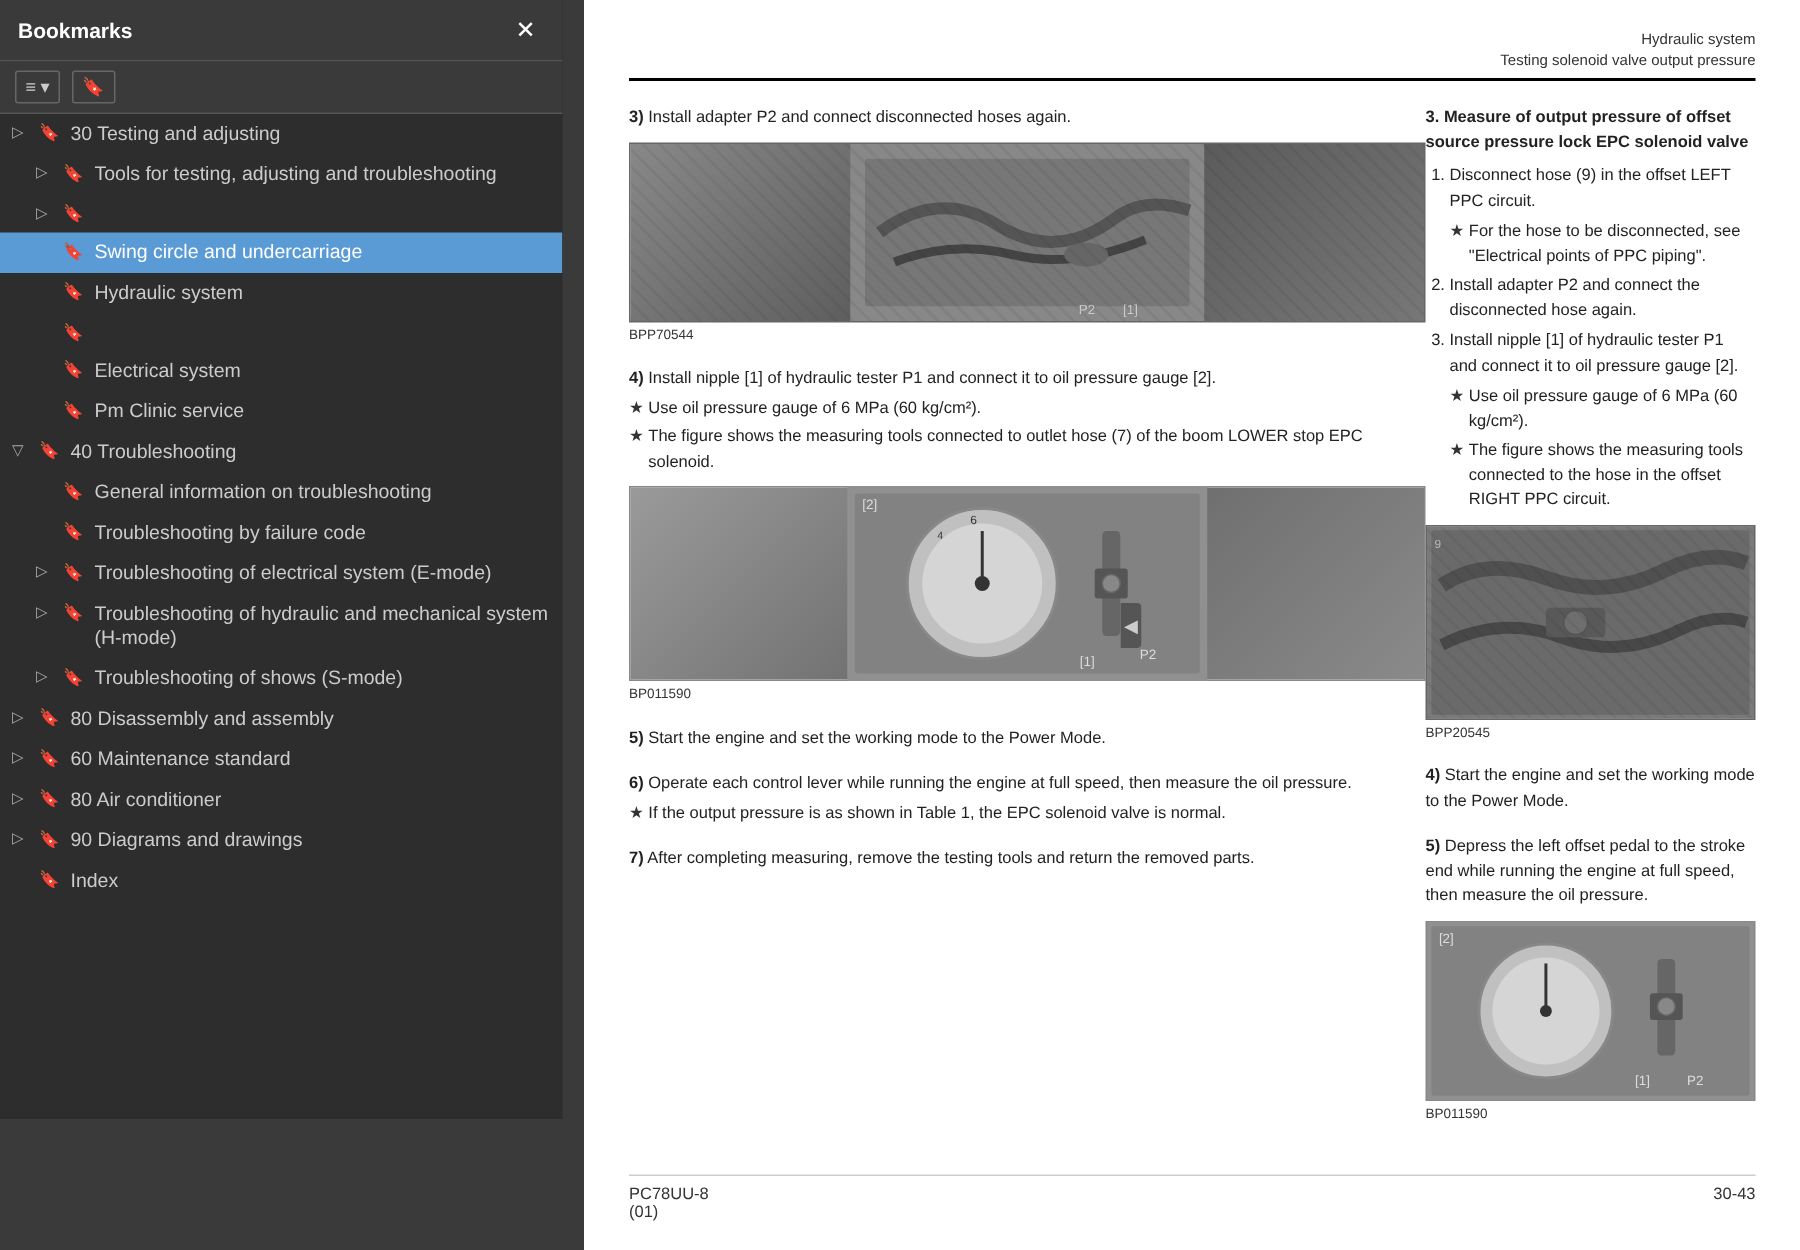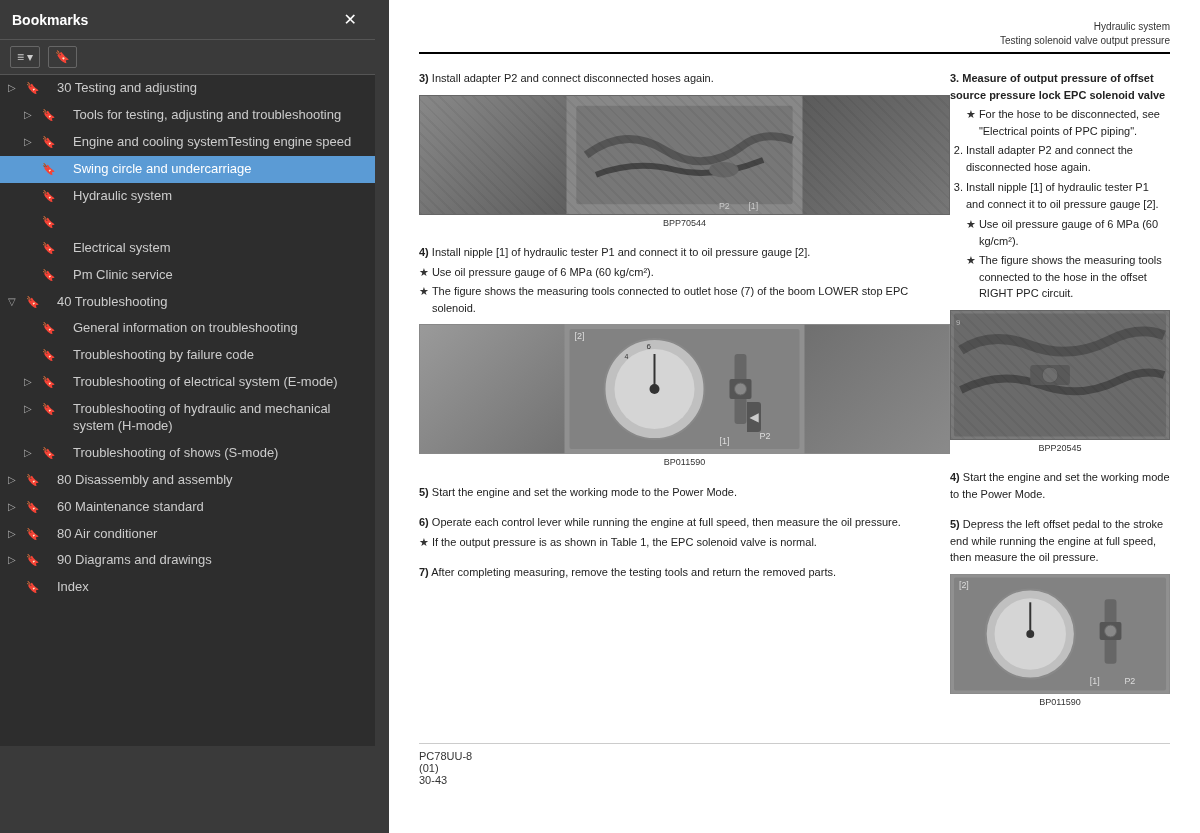--- a/index.html
+++ b/index.html
@@ -113,21 +113,20 @@
     .bookmark-icon {
       min-width: 16px;
       font-size: 11px;
       color: #aaa;
       margin-right: 5px;
       margin-top: 1px;
     }
 
     .item-text {
       flex: 1;
-      margin-left: 10px;
     }
 
     
     .indent-0 { padding-left: 8px; }
     .indent-1 { padding-left: 24px; }
 
     
     #collapse-handle {
       position: absolute;
       left: 372px;
@@ -210,21 +209,21 @@
       align-items: center;
       justify-content: center;
       font-size: 10px;
       color: #666;
       margin: 8px 0;
     }
 
     .img-label {
       font-size: 9px;
       color: #333;
-      text-align: center;
+      text-align: left;
       margin-top: -6px;
       margin-bottom: 6px;
     }
 
     .star-note {
       display: flex;
       gap: 3px;
       margin: 3px 0;
     }
 
@@ -239,21 +238,20 @@
     }
 
     .page-footer {
       display: flex;
       justify-content: space-between;
       margin-top: 20px;
       font-size: 11px;
       color: #333;
       border-top: 1px solid #ccc;
       padding-top: 6px;
-      flex-direction: column;
     }
 
     
     .photo-placeholder {
       background: linear-gradient(135deg, #888 0%, #555 50%, #777 100%);
       border: 1px solid #666;
       position: relative;
       overflow: hidden;
       display: flex;
       align-items: center;
@@ -309,21 +307,20 @@
       <span class="item-text">30 Testing and adjusting</span>
     </div>
     <div class="tree-item indent-1">
       <span class="expand-icon">▷</span>
       <span class="bookmark-icon">🔖</span>
       <span class="item-text">Tools for testing, adjusting and troubleshooting</span>
     </div>
     <div class="tree-item indent-1">
       <span class="expand-icon">▷</span>
       <span class="bookmark-icon">🔖</span>
-      <span class="item-text">Engine and cooling systemTesting engine speed</span>
     </div>
     <div class="tree-item indent-1 active">
       <span class="expand-icon"></span>
       <span class="bookmark-icon">🔖</span>
       <span class="item-text">Swing circle and undercarriage</span>
     </div>
     <div class="tree-item indent-1">
       <span class="expand-icon"></span>
       <span class="bookmark-icon">🔖</span>
       <span class="item-text">Hydraulic system</span>
@@ -484,20 +481,23 @@
       </div>
 
       <div class="content-section">
         <p><span class="step-num">7)</span> After completing measuring, remove the testing tools and return the removed parts.</p>
       </div>
     </div>
 
     <div class="right-col">
       <div class="content-section">
         <p><strong>3.</strong> <strong>Measure of output pressure of offset source pressure lock EPC solenoid valve</strong></p>
+        <ol class="numbered-list" style="margin-top:6px;">
+          <li>Disconnect hose (9) in the offset LEFT PPC circuit.</li>
+        </ol>
         <div class="star-note" style="margin-left:16px;">
           <span class="star">★</span>
           <span>For the hose to be disconnected, see "Electrical points of PPC piping".</span>
         </div>
         <ol class="numbered-list" start="2">
           <li>Install adapter P2 and connect the disconnected hose again.</li>
           <li>Install nipple [1] of hydraulic tester P1 and connect it to oil pressure gauge [2].</li>
         </ol>
         <div class="star-note" style="margin-left:16px;">
           <span class="star">★</span>

